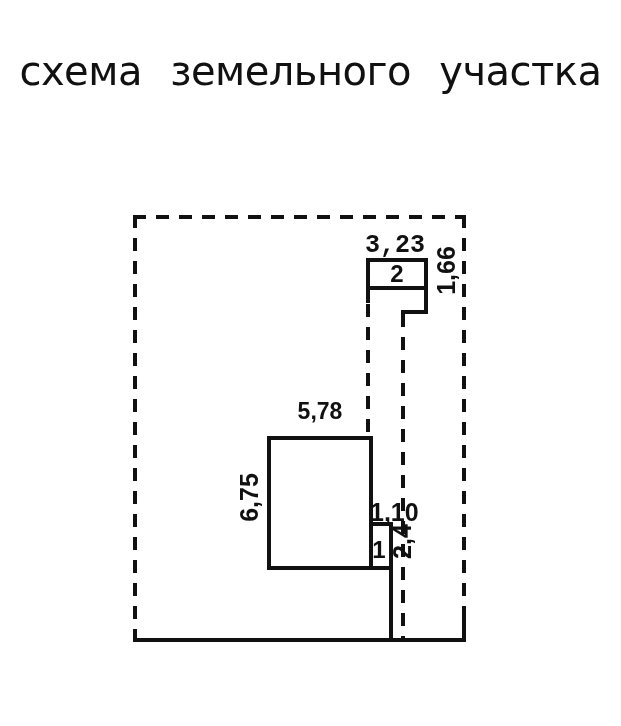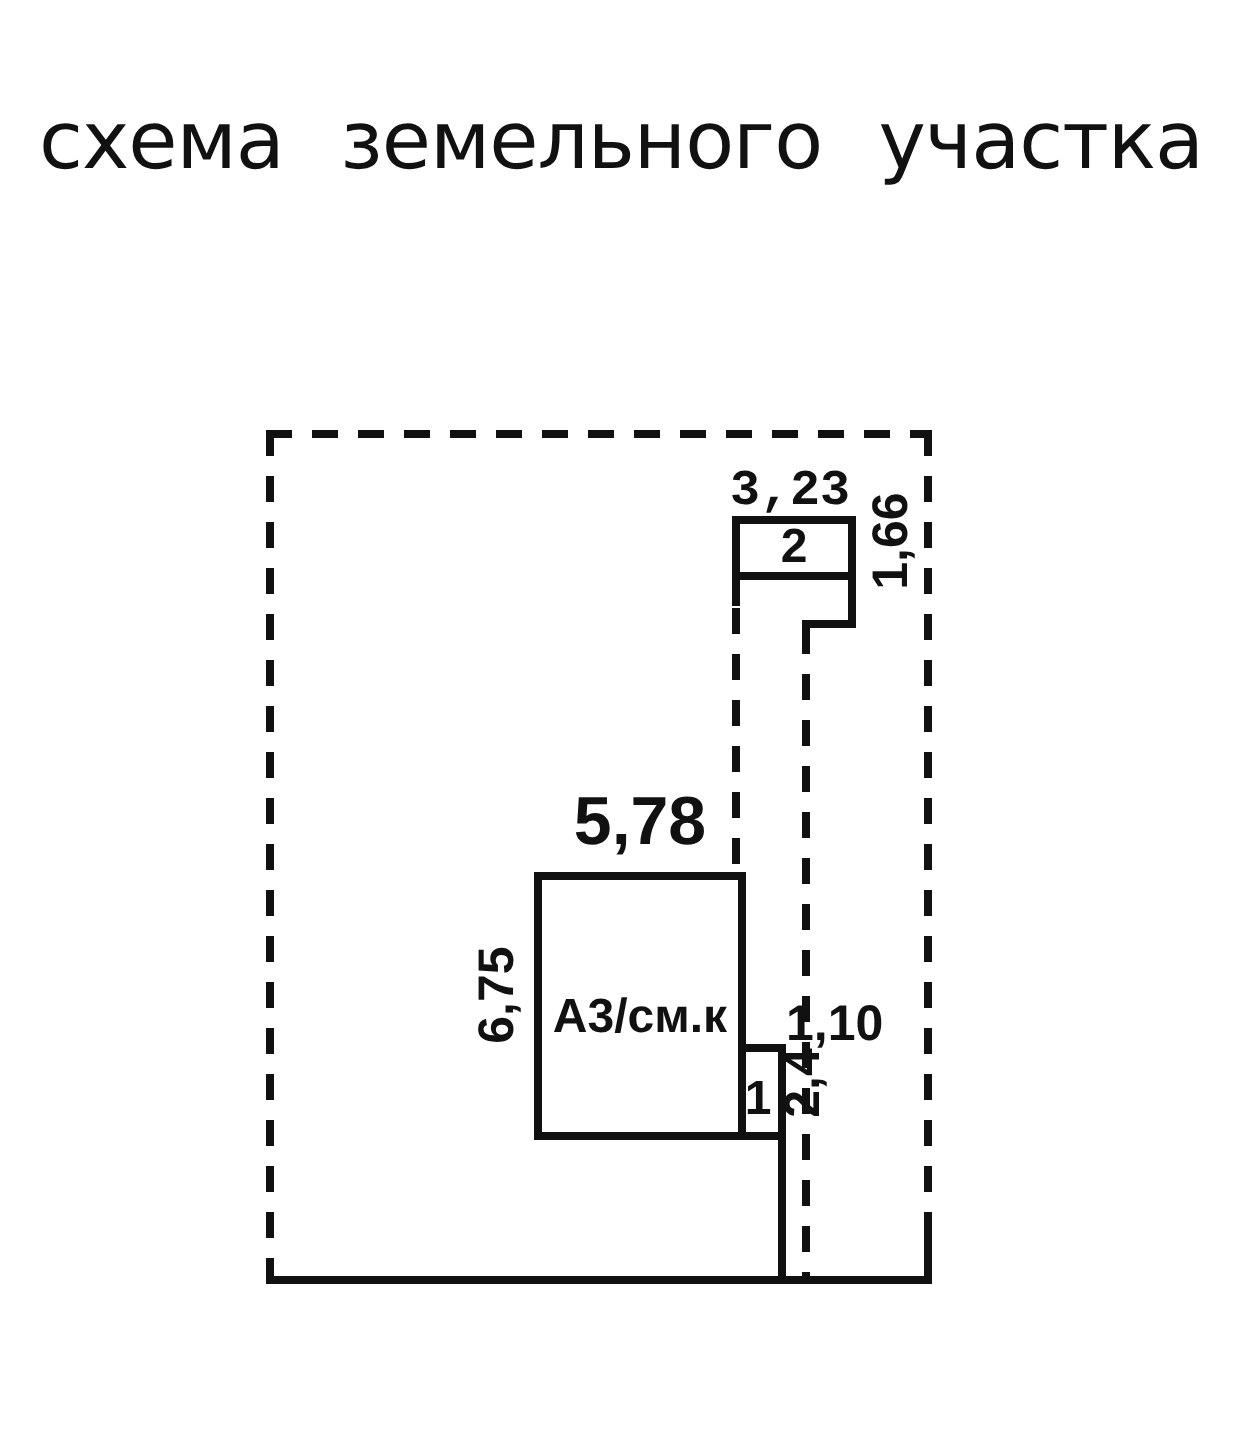--- a/index.html
+++ b/index.html
@@ -77,24 +77,23 @@
   <div class="rect" style="left:366px;top:258px;width:62px;height:32px;"></div>
   <div class="blabel" style="left:366px;top:262px;width:62px;">2</div>
   <div class="dim" style="left:362px;top:233px;width:66px;font-family:Liberation Mono, monospace;">3,23</div>
   <div class="dim rot" style="left:420px;top:258px;width:52px;height:25px;">1,66</div>
 
   <div class="solid-v" style="left:366px;top:288px;height:15px;"></div>
   <div class="solid-v" style="left:424px;top:288px;height:26px;"></div>
   <div class="solid-h" style="left:401px;top:310px;width:27px;"></div>
 
   <div class="rect" style="left:267px;top:436px;width:106px;height:134px;"></div>
-  <div class="blabel" style="left:267px;top:497px;width:106px;">А3/см.к</div>
-  <div class="dim" style="left:267px;top:398px;width:106px;font-size:34px;line-height:27px;">5,78</div>
+  <div class="dim" style="left:267px;top:398px;width:106px;font-size:23px;line-height:27px;">5,78</div>
   <div class="dim rot" style="left:223px;top:485px;width:52px;height:25px;">6,75</div>
 
   <div class="rect" style="left:369px;top:522px;width:24px;height:48px;"></div>
   <div class="blabel" style="left:369px;top:538px;width:20px;">1</div>
-  <div class="dim" style="left:370px;top:500px;width:48px;margin-left:23px;">1,10</div>
+  <div class="dim" style="left:370px;top:500px;width:48px;">1,10</div>
   <div class="dim rot" style="left:382px;top:529px;width:40px;height:25px;">2,4</div>
 
   <div class="solid-v" style="left:389px;top:568px;height:72px;"></div>
 
 </div>
 
 </body></html>

